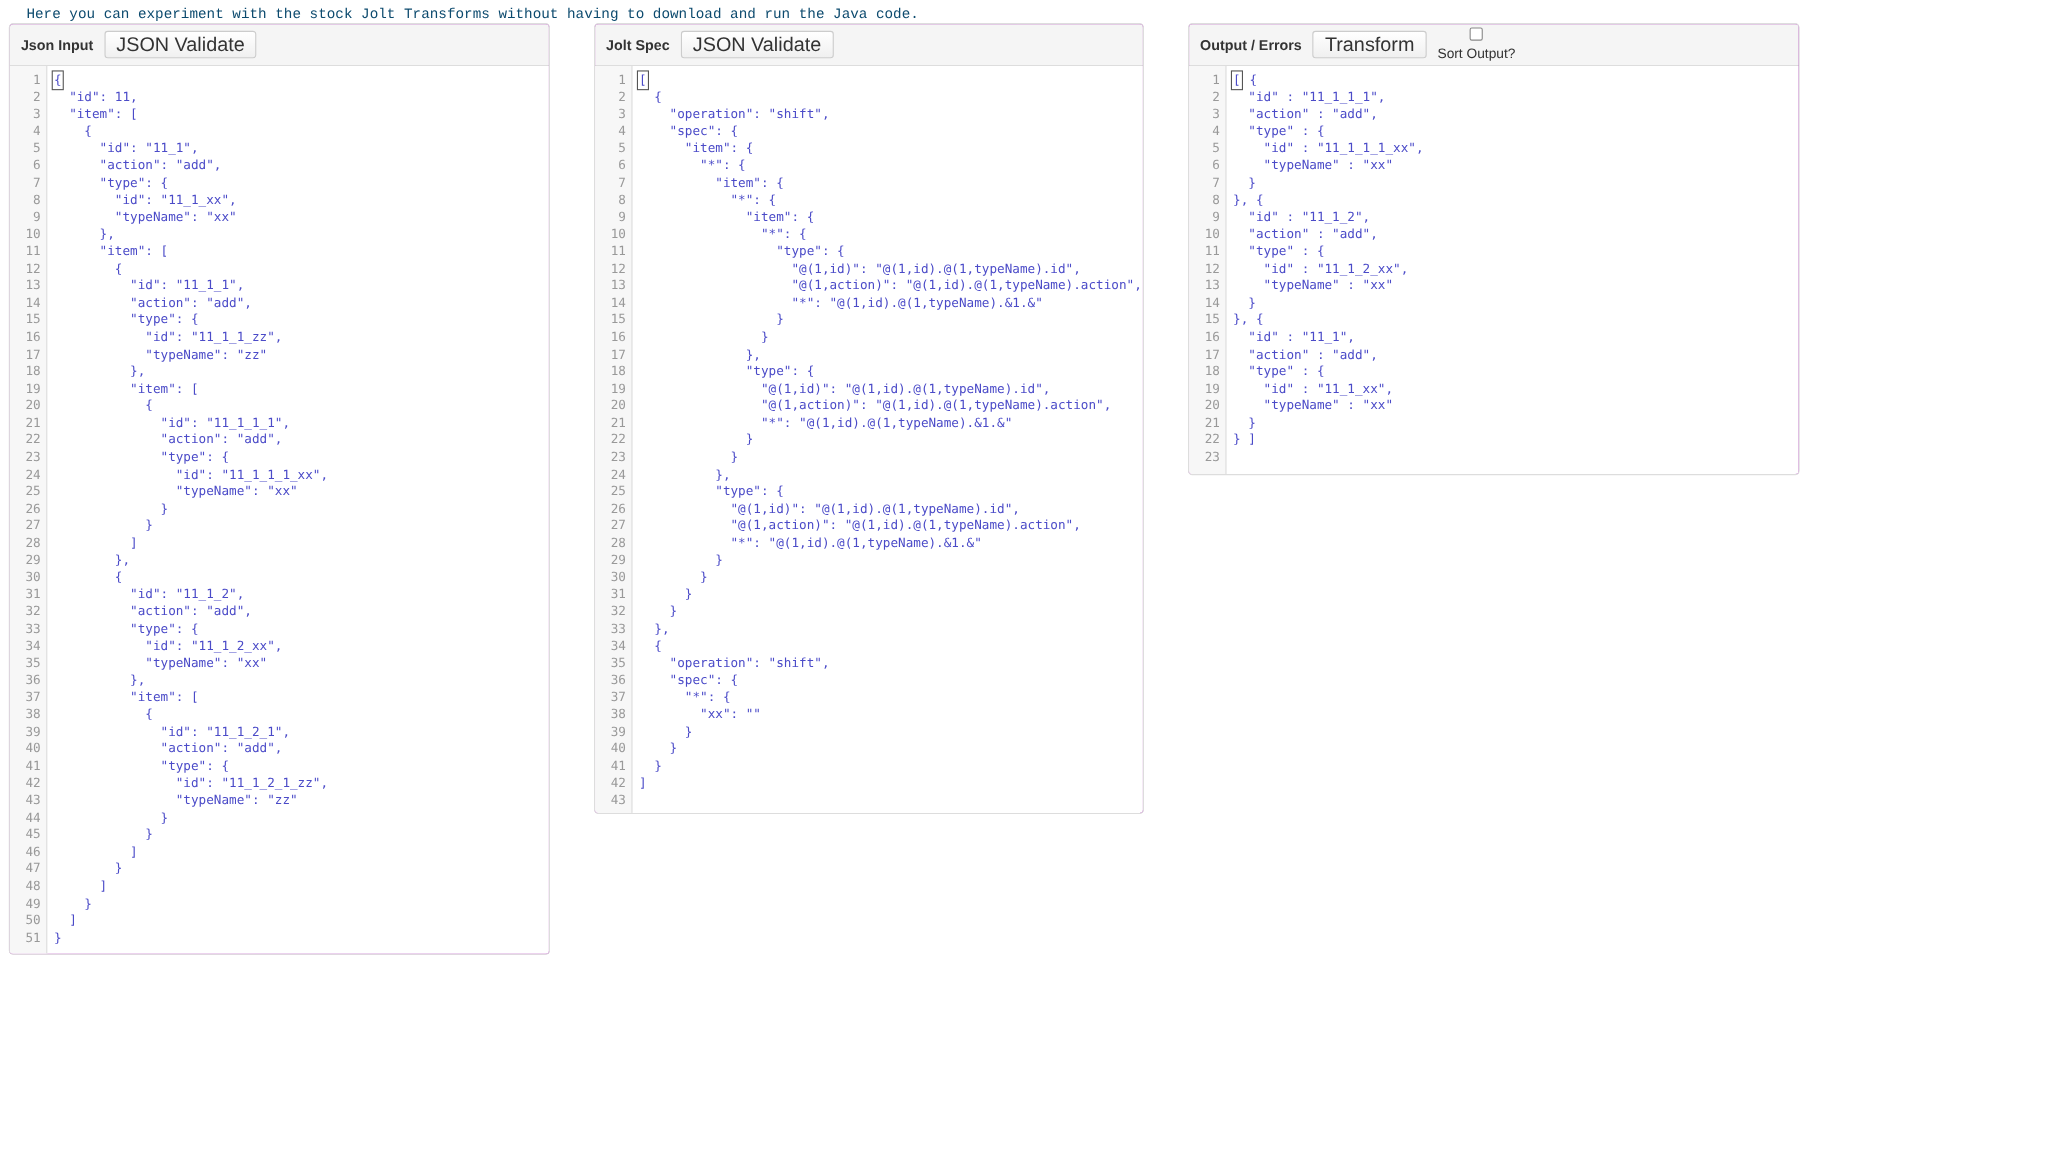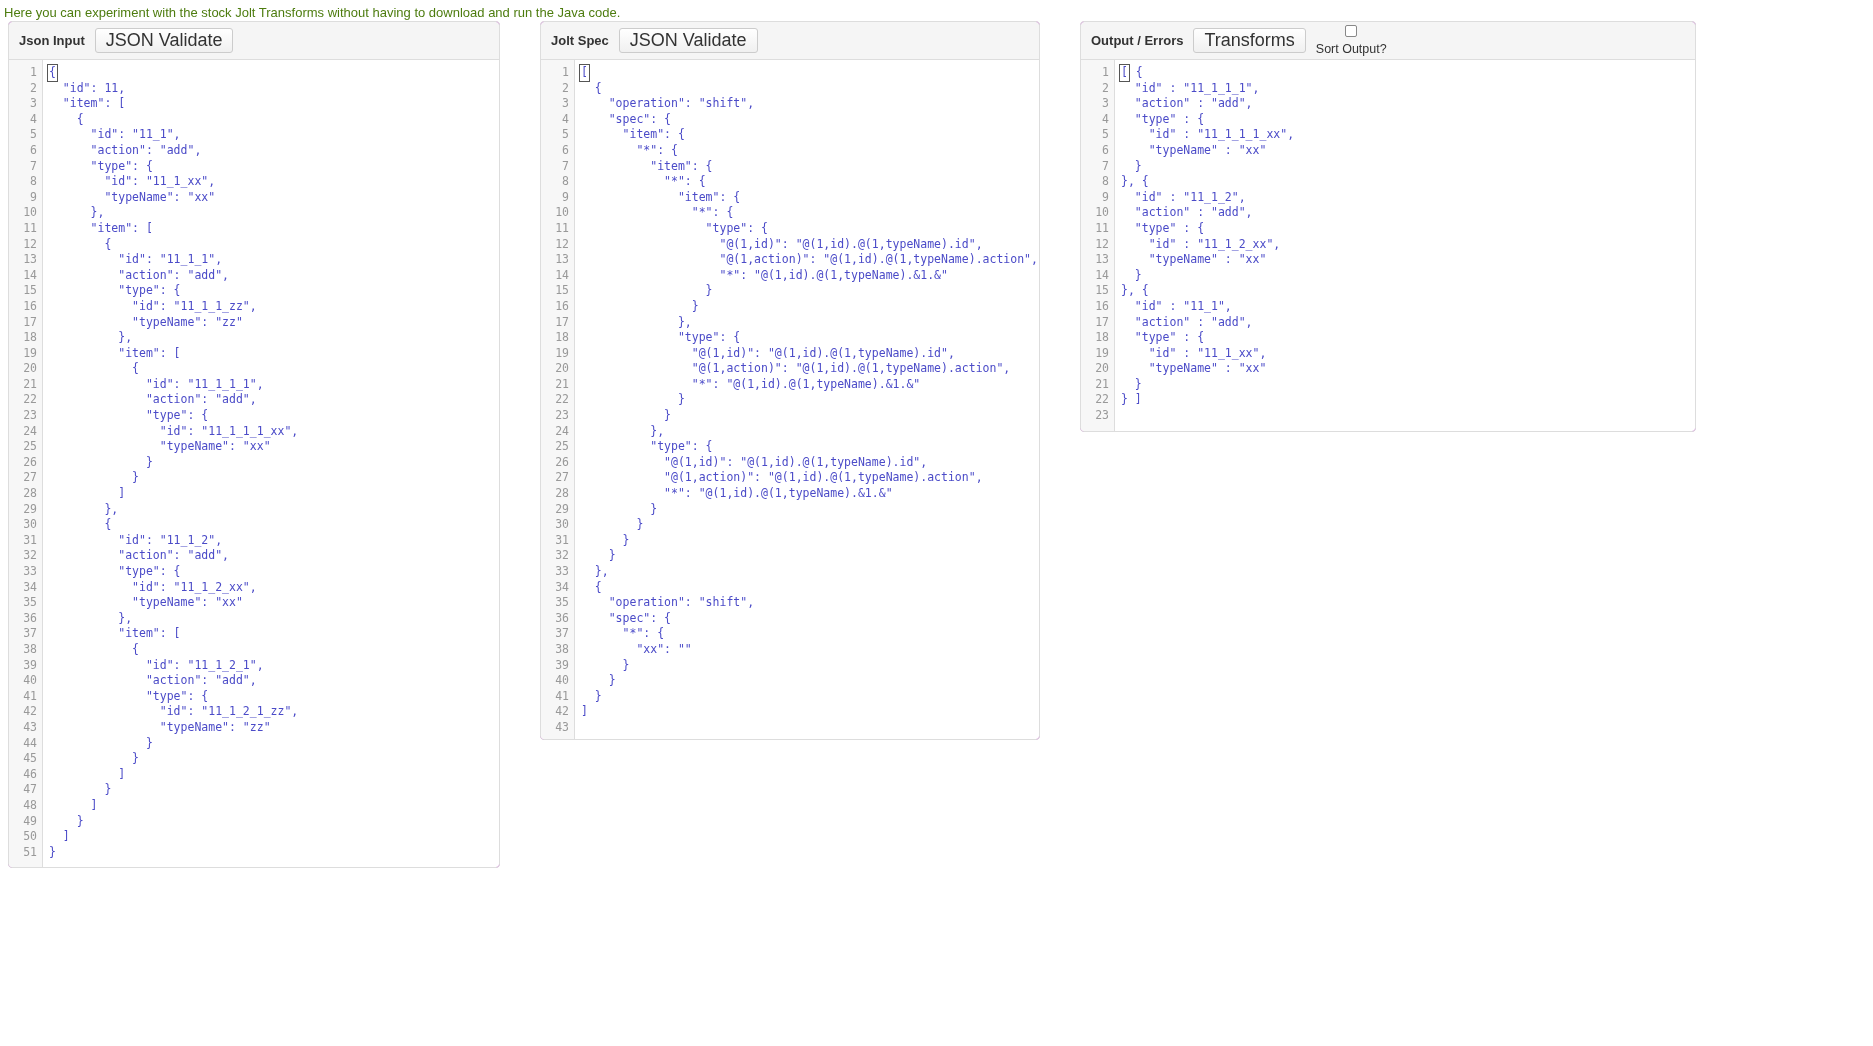--- a/index.html
+++ b/index.html
@@ -5,38 +5,39 @@
   * { box-sizing: border-box; }
   html, body {
     margin: 0; padding: 0;
     width: 1873px; height: 1046px;
     background: #ffffff;
     font-family: "Liberation Sans", sans-serif;
     overflow: hidden;
   }
   .intro {
     font-size: 13px;
-    color: #4d7c0f;
-    padding: 5px 0 0 4px;
+    color: #0c4a6e;
+    padding: 5px 0 0 24px;
     line-height: 16px;
+    font-family: Liberation Mono, monospace;
   }
   .columns {
     display: flex;
     align-items: flex-start;
     padding: 0 8px;
     gap: 24px;
   }
   .panel {
     border: 1px solid #dddddd;
     border-radius: 4px;
     background: #a21caf;
   }
   .panel-input { width: 492px; }
   .panel-spec { width: 500px; margin-left: 16px; }
-  .panel-output { width: 616px; margin-left: 16px; }
+  .panel-output { width: 556px; margin-left: 16px; }
   .panel-head {
     background: #f5f5f5;
     border-bottom: 1px solid #dddddd;
     border-radius: 3px 3px 0 0;
     padding: 7px 10px;
     display: flex;
     align-items: center;
     gap: 10px;
     height: 38px;
   }
@@ -223,21 +224,21 @@
 41
 42
 43</div>
       <div class="code"><span class="ln"><span class="cursor-box">[</span></span><span class="ln">  {</span><span class="ln">    "operation": "shift",</span><span class="ln">    "spec": {</span><span class="ln">      "item": {</span><span class="ln">        "*": {</span><span class="ln">          "item": {</span><span class="ln">            "*": {</span><span class="ln">              "item": {</span><span class="ln">                "*": {</span><span class="ln">                  "type": {</span><span class="ln">                    "@(1,id)": "@(1,id).@(1,typeName).id",</span><span class="ln">                    "@(1,action)": "@(1,id).@(1,typeName).action",</span><span class="ln">                    "*": "@(1,id).@(1,typeName).&amp;1.&amp;"</span><span class="ln">                  }</span><span class="ln">                }</span><span class="ln">              },</span><span class="ln">              "type": {</span><span class="ln">                "@(1,id)": "@(1,id).@(1,typeName).id",</span><span class="ln">                "@(1,action)": "@(1,id).@(1,typeName).action",</span><span class="ln">                "*": "@(1,id).@(1,typeName).&amp;1.&amp;"</span><span class="ln">              }</span><span class="ln">            }</span><span class="ln">          },</span><span class="ln">          "type": {</span><span class="ln">            "@(1,id)": "@(1,id).@(1,typeName).id",</span><span class="ln">            "@(1,action)": "@(1,id).@(1,typeName).action",</span><span class="ln">            "*": "@(1,id).@(1,typeName).&amp;1.&amp;"</span><span class="ln">          }</span><span class="ln">        }</span><span class="ln">      }</span><span class="ln">    }</span><span class="ln">  },</span><span class="ln">  {</span><span class="ln">    "operation": "shift",</span><span class="ln">    "spec": {</span><span class="ln">      "*": {</span><span class="ln">        "xx": ""</span><span class="ln">      }</span><span class="ln">    }</span><span class="ln">  }</span><span class="ln">]</span></div>
     </div>
   </div>
 
   <div class="panel panel-output">
     <div class="panel-head">
       <span class="panel-title">Output / Errors</span>
-      <button class="btn">Transforms</button>
+      <button class="btn">Transform</button>
       <label class="chk-wrap">
         <span class="chk"></span>
         <span>Sort Output?</span>
       </label>
     </div>
     <div class="editor ed-output">
       <div class="gutter">1
 2
 3
 4

